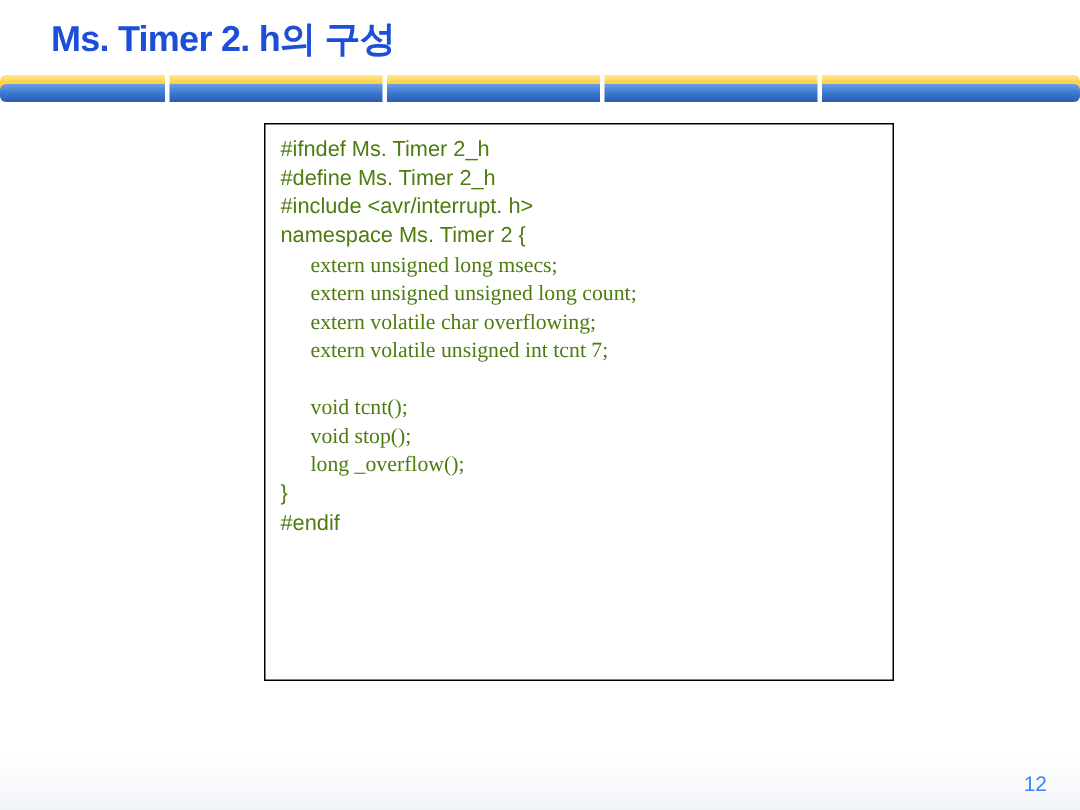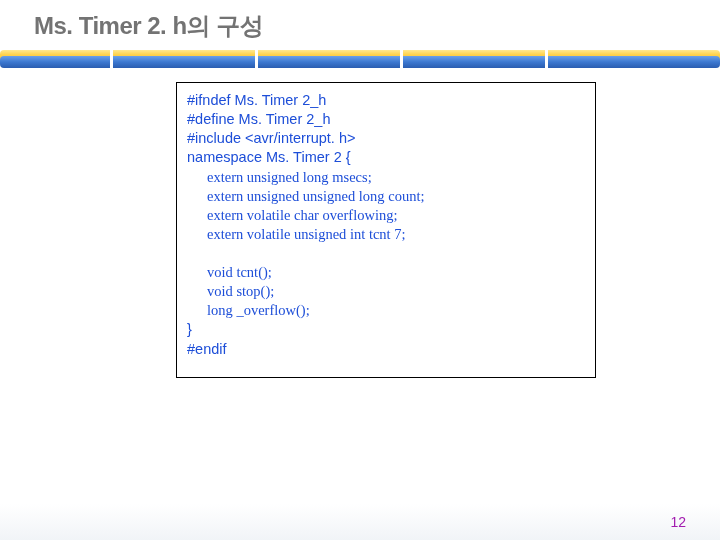--- a/index.html
+++ b/index.html
@@ -10,21 +10,21 @@
     font-family: Arial, "Malgun Gothic", sans-serif;
     position: relative;
     overflow: hidden;
   }
   .title {
     position: absolute;
     top: 10px;
     left: 34px;
     font-size: 24px;
     font-weight: 900;
-    color: #737373;
+    color: #1d4ed8;
     letter-spacing: -0.5px;
   }
   .bar-wrap {
     position: absolute;
     top: 50px;
     left: 0;
     width: 720px;
     height: 20px;
   }
   .bar-yellow {
@@ -50,39 +50,39 @@
     top: 0;
     width: 3px;
     height: 18px;
     background: #ffffff;
   }
   .codebox {
     position: absolute;
     top: 82px;
     left: 176px;
     width: 420px;
-    height: 296px;
+    height: 372px;
     border: 1px solid #000;
     background: #fff;
     padding: 8px 10px;
     font-size: 14.5px;
     line-height: 1.32;
-    color: #1d4ed8;
+    color: #4d7c0f;
     font-family: Arial, sans-serif;
     font-weight: 400;
   }
   .codebox div { white-space: pre; }
   .indent1 { padding-left: 20px; font-family: Liberation Serif, serif; }
   .blank { height: 19px; }
   .pagenum {
     position: absolute;
     bottom: 10px;
-    right: 34px;
+    right: 22px;
     font-size: 14px;
-    color: #a21caf;
+    color: #3b82f6;
   }
   .footer-shade {
     position: absolute;
     bottom: 0;
     left: 0;
     width: 100%;
     height: 36px;
     background: linear-gradient(to bottom, rgba(200,210,225,0) 0%, rgba(200,210,225,0.25) 100%);
     pointer-events: none;
   }

